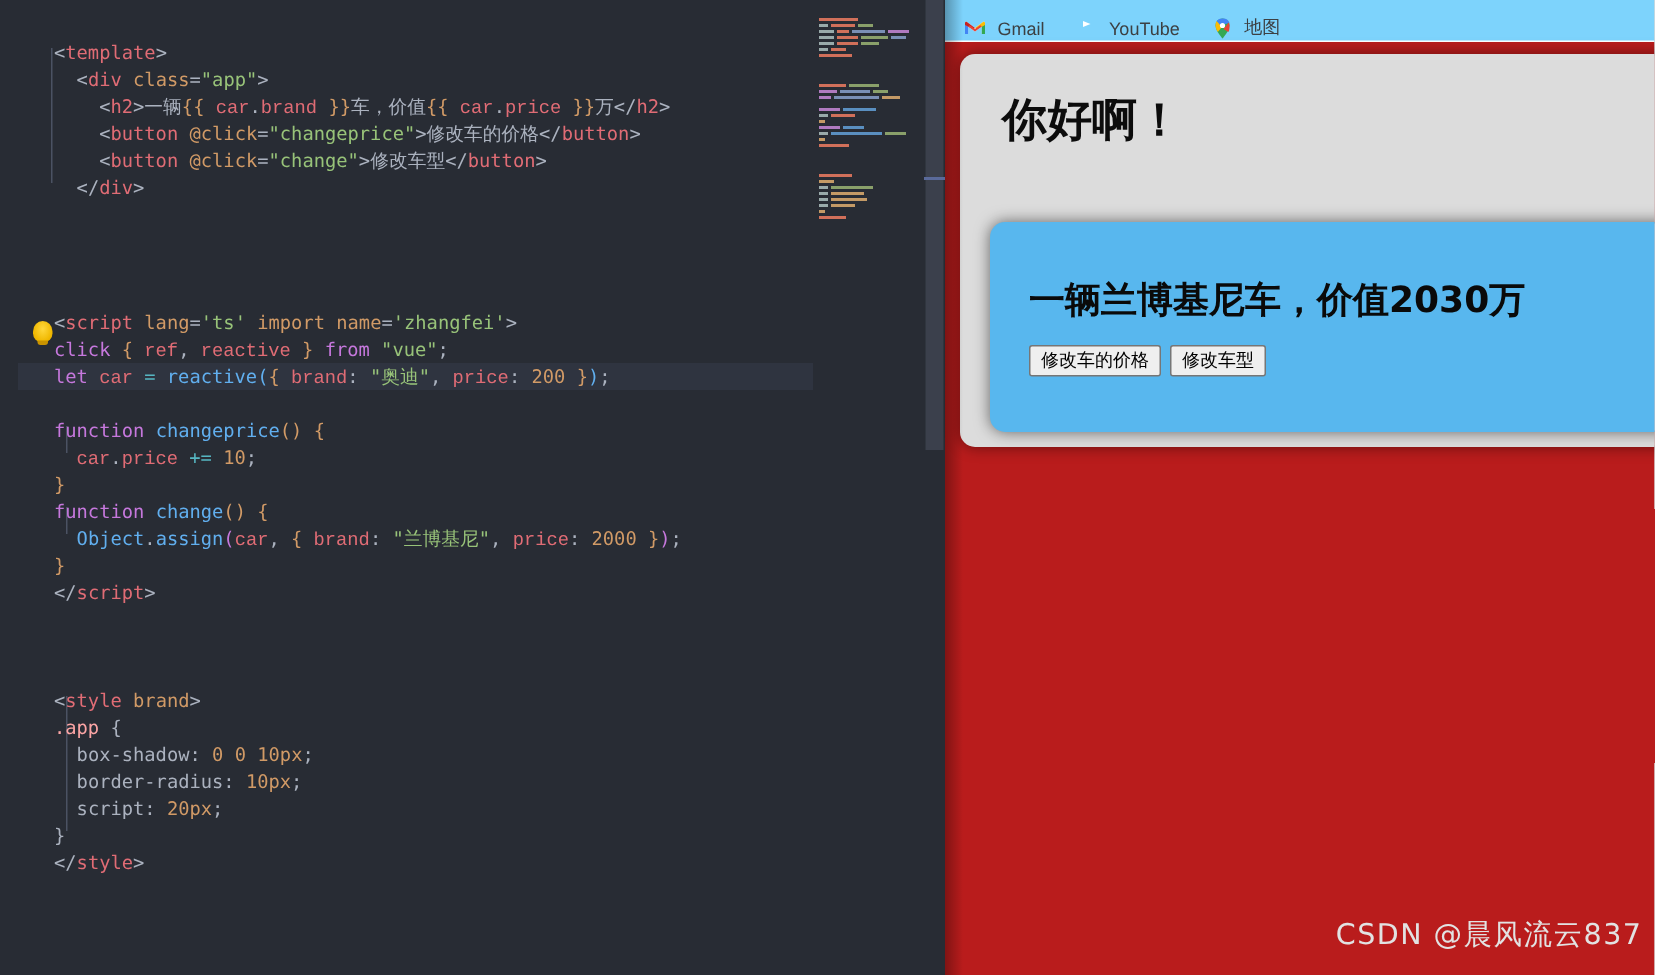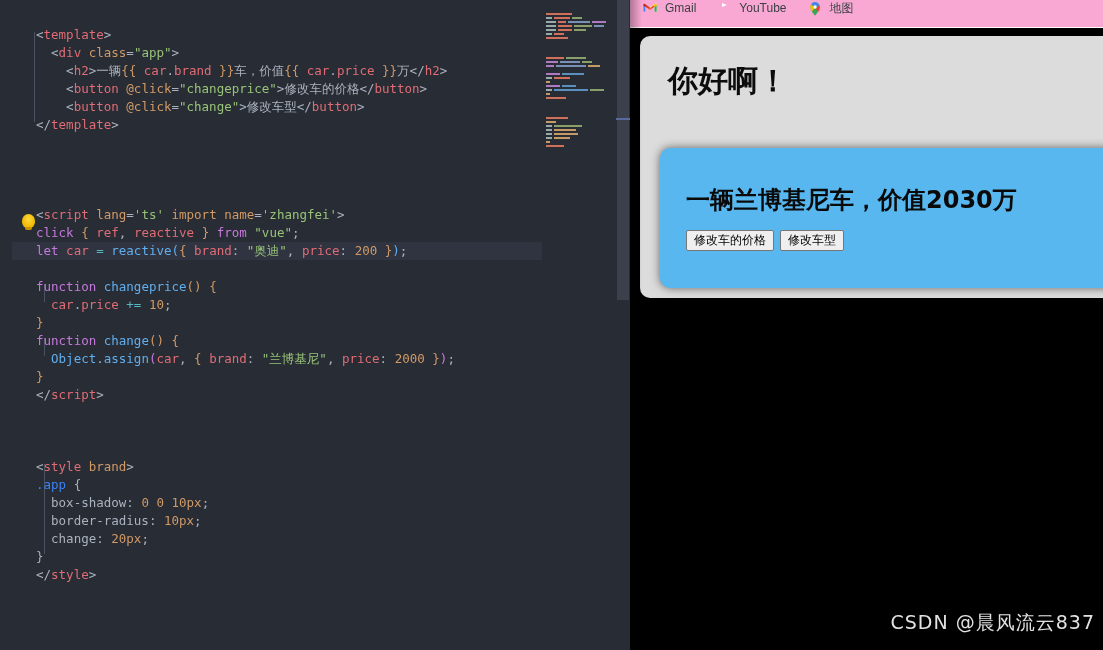--- a/index.html
+++ b/index.html
@@ -42,27 +42,27 @@
     background: #4b5263;
   }
 
   
   .tag      { color: #e06c75; }
   .punct    { color: #abb2bf; }
   .attr     { color: #d19a66; }
   .str      { color: #98c379; }
   .kw       { color: #c678dd; }
   .fn       { color: #61afef; }
-  .var      { color: #e06c75; }
+  .var      { color: #e06c75; font-family: Liberation Mono, monospace; }
   .num      { color: #d19a66; }
   .op       { color: #56b6c2; }
   .plain    { color: #abb2bf; }
   .cssprop  { color: #d19a66; }
   .cssval   { color: #98c379; }
-  .sel      { color: #3b82f6; }
+  .sel      { color: #fca5a5; }
   .brace1   { color: #d19a66; }
   .brace2   { color: #c678dd; }
   .brace3   { color: #61afef; }
   .txt      { color: #abb2bf; }
 
   .lightbulb {
     position: absolute;
     left: 22px; top: 2px;
     width: 13px; height: 14px;
     background: radial-gradient(ellipse at 50% 38%, #ffd83d 0%, #f0b800 68%, #d59e00 100%);
@@ -124,23 +124,23 @@
   }
 
   
   .browser {
     position: absolute; left: 630px; top: 0;
     width: 473px; height: 650px;
     background: #ffffff;
   }
   .bookmarks-bar {
     height: 28px;
-    background: #f9a8d4;
+    background: #7dd3fc;
     display: flex;
-    align-items: flex-start;
+    align-items: flex-end;
     padding-left: 12px;
     gap: 20px;
     border-bottom: 1px solid #ffffff;
   }
   .bm {
     display: flex; align-items: center; gap: 7px;
     font-size: 12px; color: #3c4043;
     font-family: "Liberation Sans", sans-serif;
     cursor: pointer;
   }
@@ -158,21 +158,21 @@
     content: ""; position: absolute;
     left: 6px; top: 3px;
     border-left: 5px solid #fff;
     border-top: 2.6px solid transparent;
     border-bottom: 2.6px solid transparent;
   }
 
   .page {
     position: absolute; left: 0; top: 28px;
     width: 473px; height: 622px;
-    background: #000000;
+    background: #b91c1c;
   }
 
   
   .outer-card {
     position: absolute;
     left: 10px; top: 8px;
     width: 520px;  
     height: 262px;
     background: #dcdcdc;
     border-radius: 10px;
@@ -244,21 +244,21 @@
       <div class="indent-guide" style="left:34px; top:18px; height:90px;"></div>
       <div class="indent-guide" style="left:44px; top:270px; height:18px;"></div>
       <div class="indent-guide" style="left:44px; top:324px; height:18px;"></div>
       <div class="indent-guide" style="left:44px; top:450px; height:90px;"></div>
 
       <div class="code-line" style="top:0"><span class="punct">&lt;</span><span class="tag">template</span><span class="punct">&gt;</span></div>
       <div class="code-line">  <span class="punct">&lt;</span><span class="tag">div</span> <span class="attr">class</span><span class="punct">=</span><span class="str">"app"</span><span class="punct">&gt;</span></div>
       <div class="code-line">    <span class="punct">&lt;</span><span class="tag">h2</span><span class="punct">&gt;</span><span class="txt">一辆</span><span class="brace1">{{</span> <span class="var">car</span><span class="punct">.</span><span class="var">brand</span> <span class="brace1">}}</span><span class="txt">车，价值</span><span class="brace1">{{</span> <span class="var">car</span><span class="punct">.</span><span class="var">price</span> <span class="brace1">}}</span><span class="txt">万</span><span class="punct">&lt;/</span><span class="tag">h2</span><span class="punct">&gt;</span></div>
       <div class="code-line">    <span class="punct">&lt;</span><span class="tag">button</span> <span class="attr">@click</span><span class="punct">=</span><span class="str">"changeprice"</span><span class="punct">&gt;</span><span class="txt">修改车的价格</span><span class="punct">&lt;/</span><span class="tag">button</span><span class="punct">&gt;</span></div>
       <div class="code-line">    <span class="punct">&lt;</span><span class="tag">button</span> <span class="attr">@click</span><span class="punct">=</span><span class="str">"change"</span><span class="punct">&gt;</span><span class="txt">修改车型</span><span class="punct">&lt;/</span><span class="tag">button</span><span class="punct">&gt;</span></div>
-      <div class="code-line"><span class="punct">&lt;/</span><span class="tag">template</span><span class="punct">&gt;</span></div>
+      <div class="code-line">  <span class="punct">&lt;/</span><span class="tag">div</span><span class="punct">&gt;</span></div>
       <div class="code-line"></div>
       <div class="code-line"></div>
       <div class="code-line"></div>
       <div class="code-line"></div>
 
       <div class="code-line"><span class="punct">&lt;</span><span class="tag">script</span> <span class="attr">lang</span><span class="punct">=</span><span class="str">'ts'</span> <span class="attr">import</span> <span class="attr">name</span><span class="punct">=</span><span class="str">'zhangfei'</span><span class="punct">&gt;</span></div>
       <div class="code-line"><span class="kw">click</span> <span class="brace1">{</span> <span class="var">ref</span><span class="punct">,</span> <span class="var">reactive</span> <span class="brace1">}</span> <span class="kw">from</span> <span class="str">"vue"</span><span class="punct">;</span></div>
       <div class="code-line current"><span class="kw">let</span> <span class="var">car</span> <span class="op">=</span> <span class="fn">reactive</span><span class="brace3">(</span><span class="brace1">{</span> <span class="var">brand</span><span class="punct">:</span> <span class="str">"奥迪"</span><span class="punct">,</span> <span class="var">price</span><span class="punct">:</span> <span class="num">200</span> <span class="brace1">}</span><span class="brace3">)</span><span class="punct">;</span></div>
       <div class="code-line"></div>
       <div class="code-line"><span class="kw">function</span> <span class="fn">changeprice</span><span class="brace1">()</span> <span class="brace1">{</span></div>
@@ -269,21 +269,21 @@
       <div class="code-line"><span class="brace1">}</span></div>
       <div class="code-line"><span class="punct">&lt;/</span><span class="tag">script</span><span class="punct">&gt;</span></div>
       <div class="code-line"></div>
       <div class="code-line"></div>
       <div class="code-line"></div>
 
       <div class="code-line"><span class="punct">&lt;</span><span class="tag">style</span> <span class="attr">brand</span><span class="punct">&gt;</span></div>
       <div class="code-line"><span class="sel">.app</span> <span class="plain">{</span></div>
       <div class="code-line">  <span class="plain">box-shadow:</span> <span class="cssprop">0</span> <span class="cssprop">0</span> <span class="cssprop">10px</span><span class="plain">;</span></div>
       <div class="code-line">  <span class="plain">border-radius:</span> <span class="cssprop">10px</span><span class="plain">;</span></div>
-      <div class="code-line">  <span class="plain">change:</span> <span class="cssprop">20px</span><span class="plain">;</span></div>
+      <div class="code-line">  <span class="plain">script:</span> <span class="cssprop">20px</span><span class="plain">;</span></div>
       <div class="code-line"><span class="plain">}</span></div>
       <div class="code-line"><span class="punct">&lt;/</span><span class="tag">style</span><span class="punct">&gt;</span></div>
 
       <div class="lightbulb" style="top:200px"></div>
     </div>
 
     <div class="minimap">
       <div style="padding-top:4px; padding-left:4px;">
         <div class="mm-line"><span class="mm-seg" style="width:26px;background:#d1705a"></span></div>
         <div class="mm-line"><span class="mm-seg" style="width:6px;background:#9aa"></span><span class="mm-seg" style="width:16px;background:#d1705a"></span><span class="mm-seg" style="width:10px;background:#8aa06a"></span></div>

